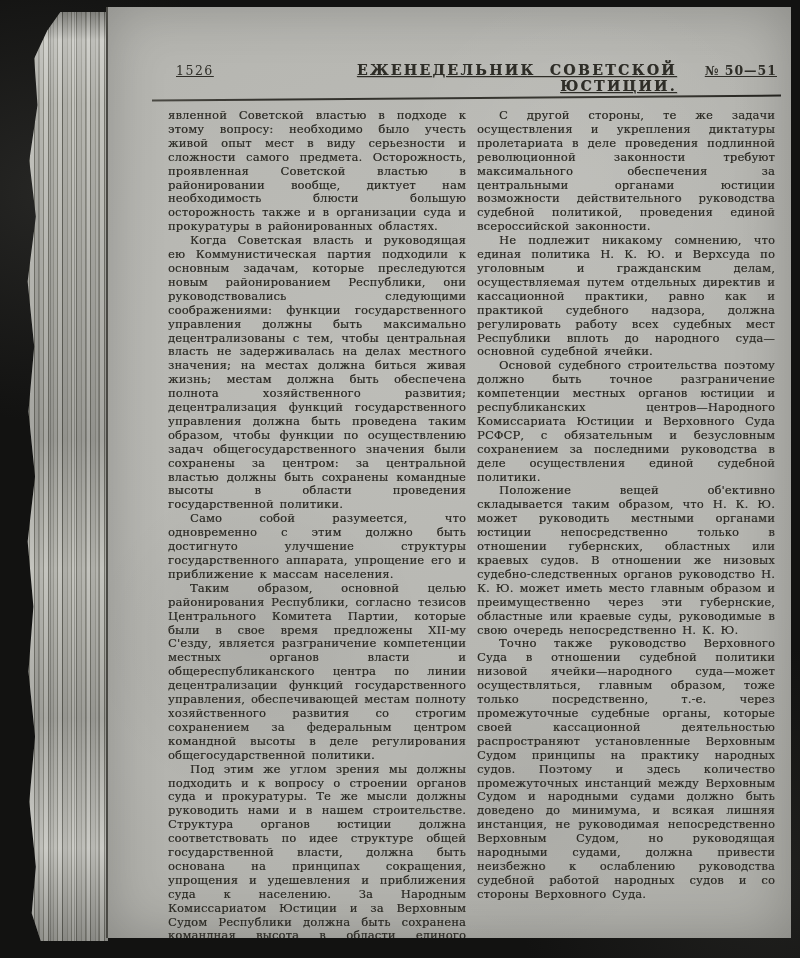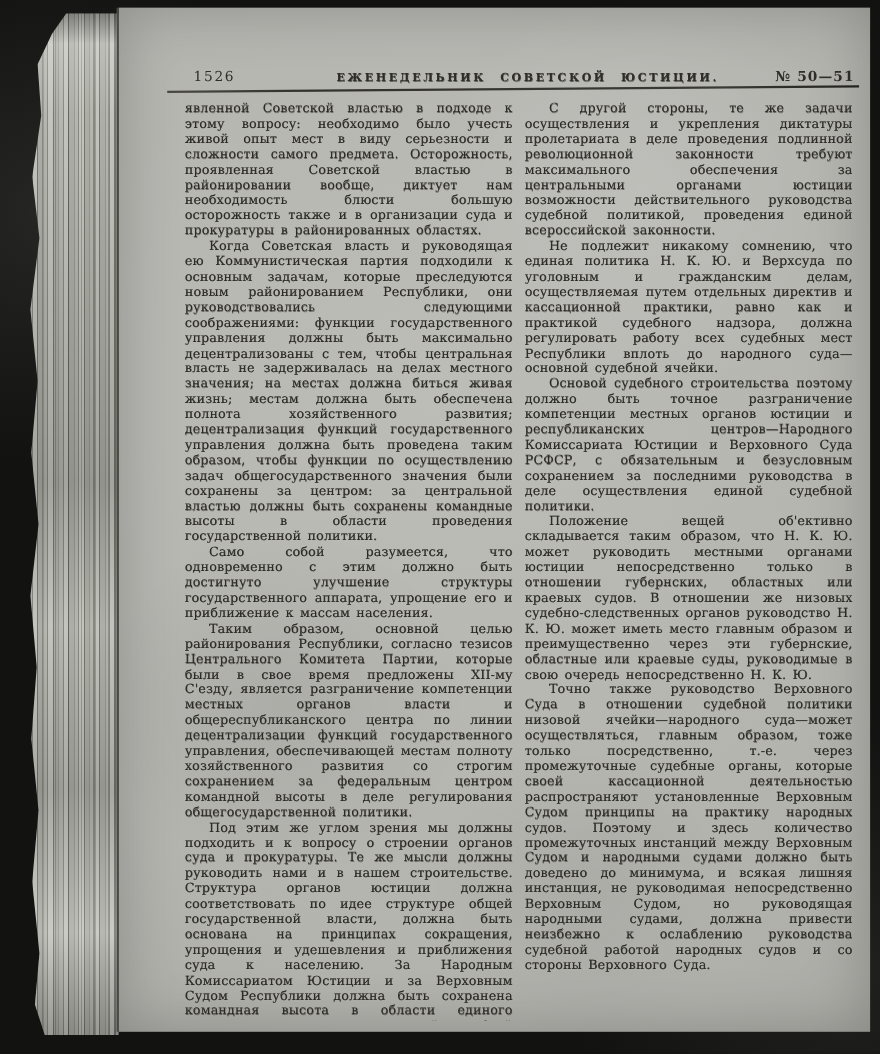--- a/index.html
+++ b/index.html
@@ -48,23 +48,24 @@
     border-left:2px solid #4a4944;
     box-shadow: inset 0 0 55px rgba(0,0,0,.22);
     overflow:hidden;
   }
 
   
   .header {
     display:flex; align-items:baseline;
     margin:55px 14px 0 46px;
     color:#2e2d27;
+    text-decoration:underline;
   }
   .pnum   { width:130px; padding-left:22px; font-size:12.5px; letter-spacing:1.5px; }
-  .title  { flex:1; text-align:left; font-size:10px; font-weight:bold;
+  .title  { flex:1; text-align:right; font-size:14px; font-weight:bold;
             letter-spacing:2.4px; word-spacing:7px;
             text-shadow:.4px .4px .5px rgba(40,38,32,.6); }
   .issue  { width:100px; text-align:right; font-size:12.5px; font-weight:bold; letter-spacing:1px; }
 
   .rule {
     margin:3px 10px 0 44px;
     height:2px;
     background:linear-gradient(90deg,#4a4943,#32312c 20%,#3a3933 80%,#23221e);
     transform:rotate(-0.45deg);
   }

